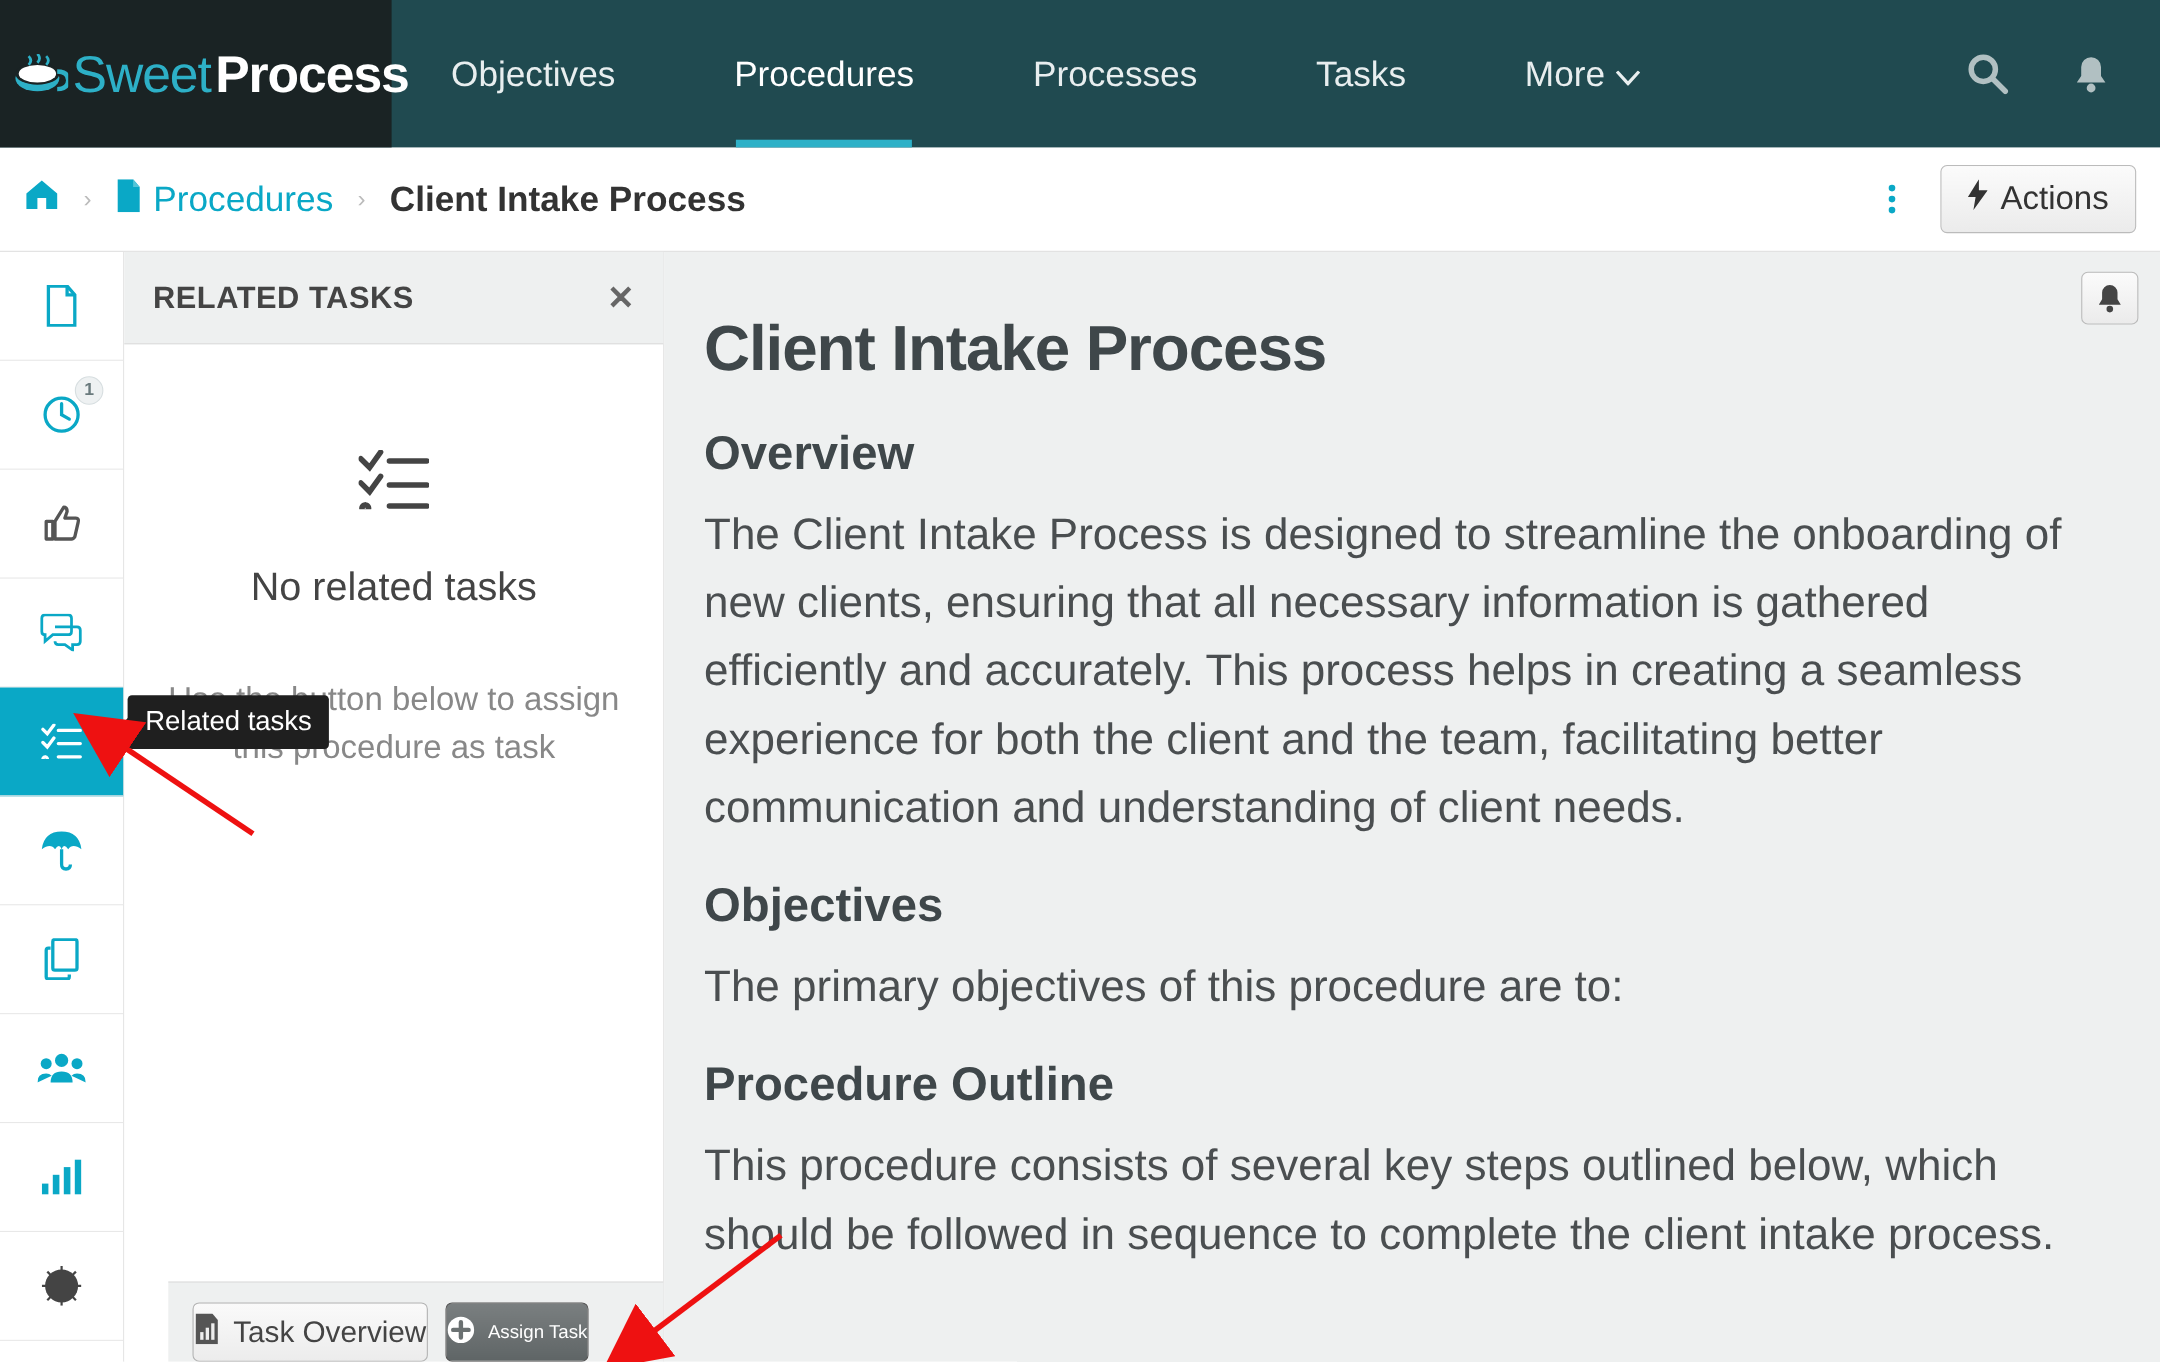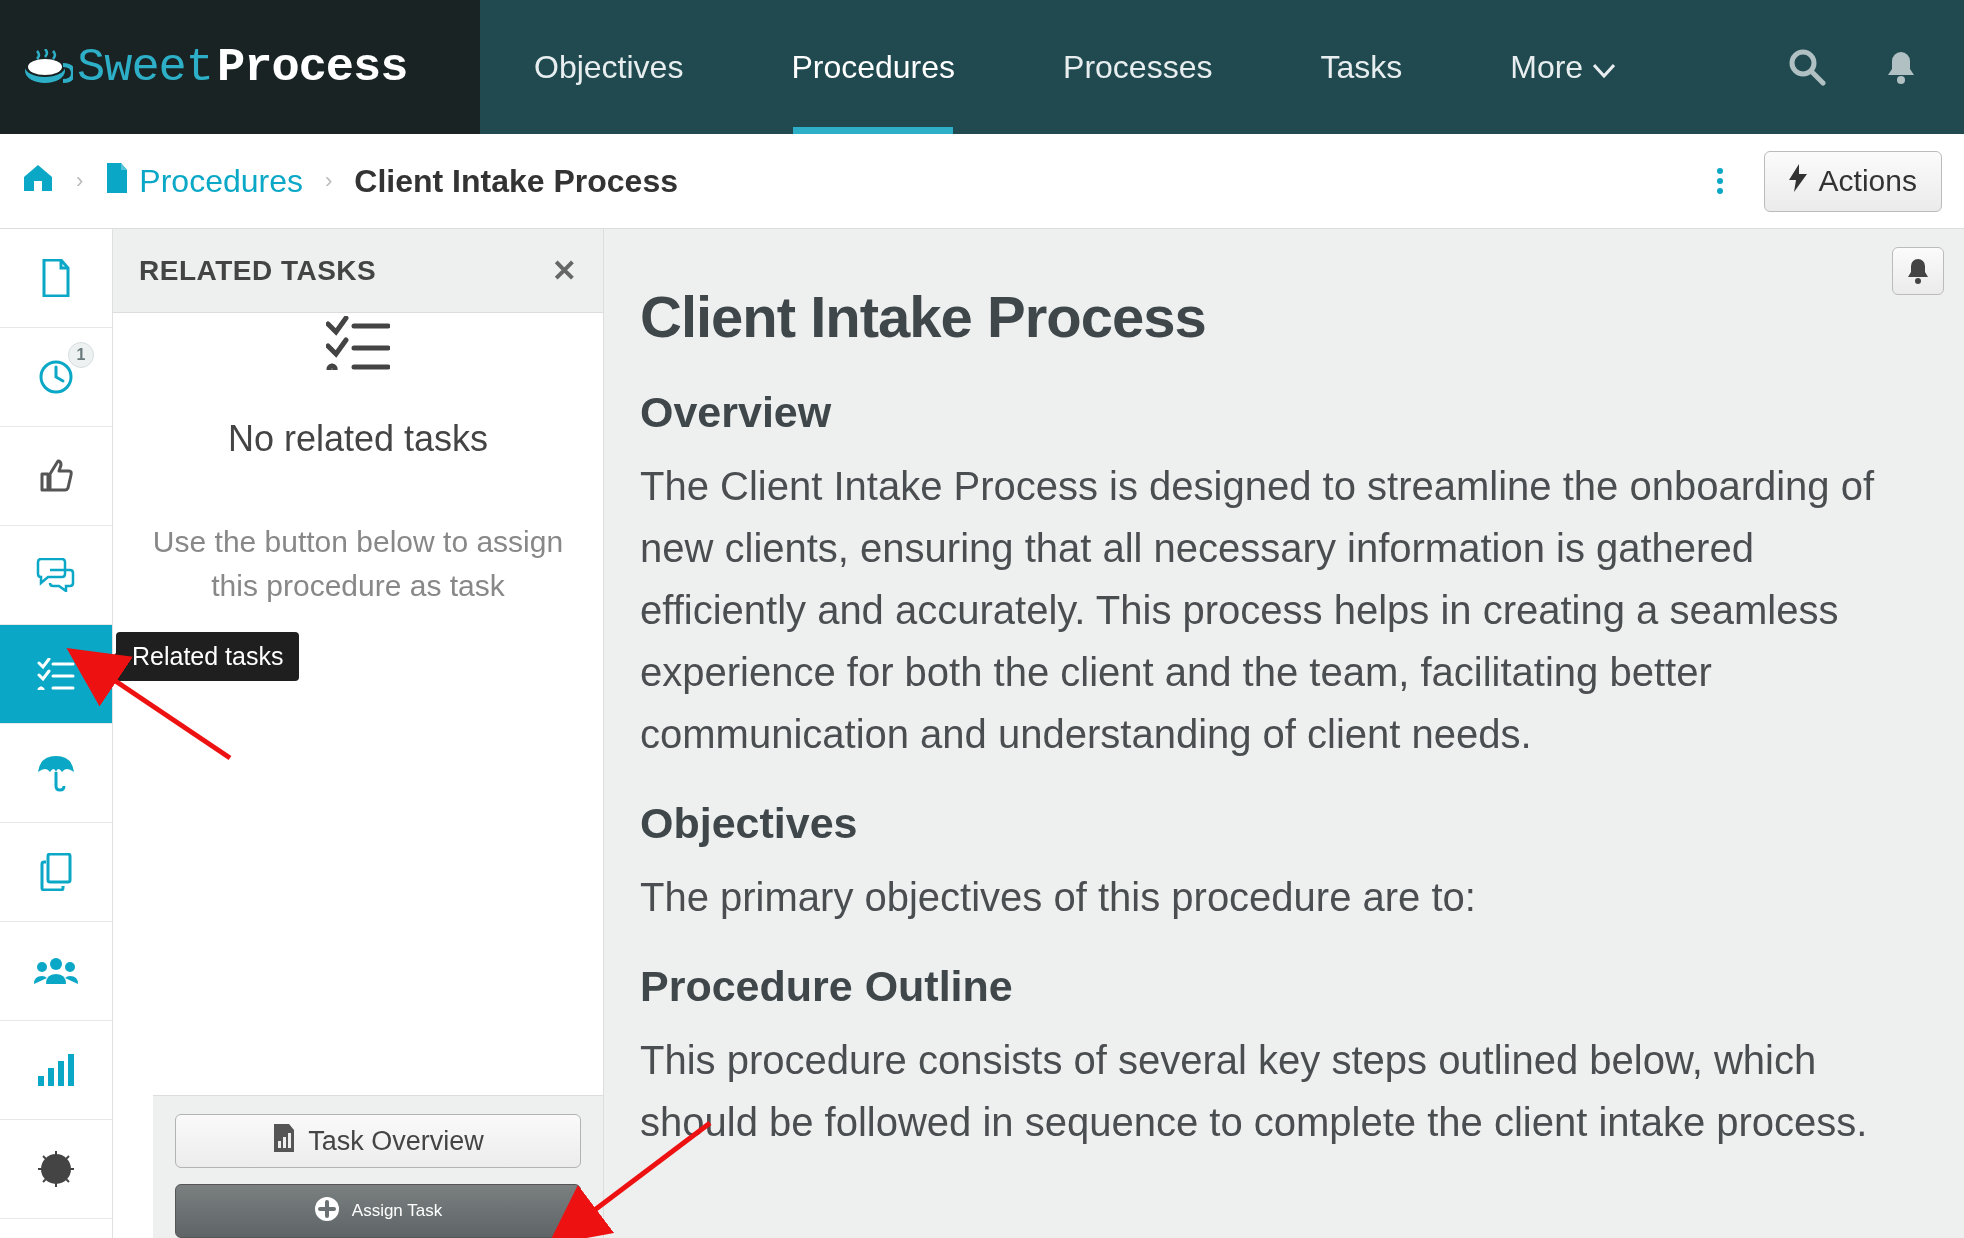--- a/index.html
+++ b/index.html
@@ -1,20 +1,20 @@
 <!DOCTYPE html>
 <html><head>
 <meta charset="utf-8">
 <style>
   * { box-sizing: border-box; margin:0; padding:0; }
   html,body { width:1964px; height:1238px; font-family:"Helvetica Neue",Helvetica,Arial,sans-serif; background:#fff; overflow:hidden; color:#555; }
   
   
   .navbar { height:134px; background:#204a50; display:flex; align-items:stretch; }
-  .navbar-logo-wrap { width:480px; background:#1a2324; display:flex; align-items:center; padding-left:23px;font-family:Liberation Mono, monospace; }
+  .navbar-logo-wrap { width:356px; background:#1a2324; display:flex; align-items:center; padding-left:12px; }
   .navbar-logo { display:flex; align-items:center; gap:4px; }
   .logo-mark { width:50px; height:36px; position:relative; }
   .logo-sweet { font-weight:300; font-size:47px; color:#2db0c7; letter-spacing:-1px; }
   .logo-process { font-weight:700; font-size:47px; color:#fff; letter-spacing:-1px;text-align:right; }
   .navbar-menu { display:flex; align-items:stretch; flex:1; }
   .navbar-item { display:flex; align-items:center; color:#e8eeef; font-size:32px; font-weight:400; padding:0 54px; cursor:pointer; position:relative; }
   .navbar-item.active { font-weight:500; color:#fff; }
   .navbar-item.active::after { content:""; position:absolute; bottom:0; left:50%; transform:translateX(-50%); width:160px; height:7px; background:#2db0c7; }
   .navbar-more-caret { margin-left:10px; }
   .navbar-right { display:flex; align-items:center; gap:44px; padding-right:38px; }
@@ -41,25 +41,25 @@
   .rail-item { height:99px; border-bottom:1px solid #e8e8e8; display:flex; align-items:center; justify-content:center; color:#0aa8c6; font-size:34px; cursor:pointer; position:relative; }
   .rail-item.dark { color:#555; }
   .rail-item.active { background:#0aa8c6; color:#fff; }
   .rail-badge { position:absolute; top:14px; right:18px; min-width:26px; height:26px; border-radius:13px; background:#eef1f2; color:#6a7a7d; font-size:16px; font-weight:600; display:flex; align-items:center; justify-content:center; border:1px solid #d7dee0; }
   
   
   .tasks-panel { width:491px; border-right:1px solid #ddd; background:#fff; display:flex; flex-direction:column; }
   .tasks-panel-header { height:84px; border-bottom:1px solid #ddd; background:#eef0f0; display:flex; align-items:center; padding:0 26px; }
   .tasks-panel-title { flex:1; font-size:28px; font-weight:700; color:#444; letter-spacing:0.5px; }
   .tasks-panel-close { font-size:30px; color:#666; cursor:pointer; font-weight:700; }
-  .tasks-panel-body { flex:1; display:flex; flex-direction:column; align-items:center; text-align:center; position:relative; }
+  .tasks-panel-body { flex:1; display:flex; flex-direction:column; align-items:center; padding-top:94px; text-align:center; position:relative; }
   .tasks-empty-icon { font-size:62px; color:#444; }
   .tasks-empty-title { margin-top:34px; font-size:36px; color:#444; }
   .tasks-empty-sub { margin-top:60px; font-size:30px; color:#888; line-height:1.45; padding:0 30px; }
-  .tasks-panel-footer { background:#eef0f0; border-top:1px solid #ddd; padding:18px 22px 0 22px; display:flex; flex-direction:column; gap:16px;margin-left:40px; }
+  .tasks-panel-footer { background:#eef0f0; border-top:1px solid #ddd; padding:18px 22px 0 22px; display:flex; flex-direction:row; gap:16px;margin-left:40px; }
   .btn-outline { border:1px solid #b3b3b3; border-radius:6px; background:linear-gradient(#fafafa,#ececec); height:54px; font-size:27px; color:#444; display:flex; align-items:center; justify-content:center; gap:12px; cursor:pointer; }
   .btn-dark { border:1px solid #555; border-radius:6px; background:linear-gradient(#7a7f80,#5f6566); height:54px; font-size:17px; color:#fff; display:flex; align-items:center; justify-content:center; gap:12px; cursor:pointer; }
   
   
   .rail-tooltip { position:absolute; left:116px; top:632px; background:#1f1f1f; color:#fff; font-size:25px; font-weight:500; padding:10px 16px; border-radius:4px; white-space:nowrap; z-index:50; }
   .rail-tooltip::before { content:""; position:absolute; left:-10px; top:50%; transform:translateY(-50%); border:6px solid transparent; border-right-color:#1f1f1f; }
   
   
   .main-content { flex:1; background:#eef0f0; padding:54px 36px 30px 36px; overflow:hidden; position:relative; }
   .main-content h1 { font-size:58px; font-weight:600; color:#3f474a; letter-spacing:-1px; margin-bottom:38px; }

